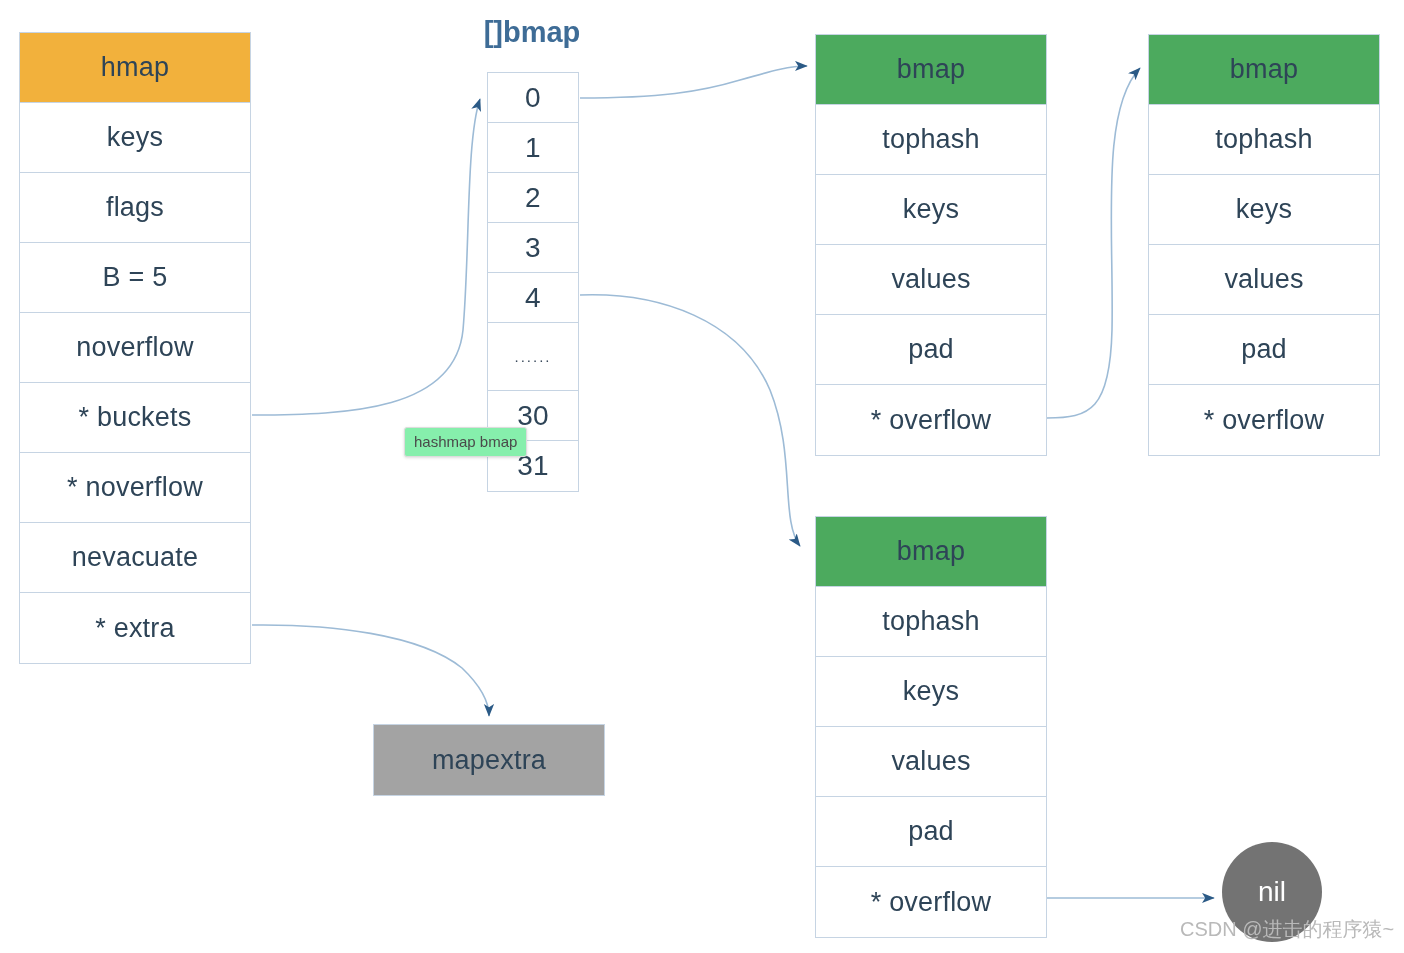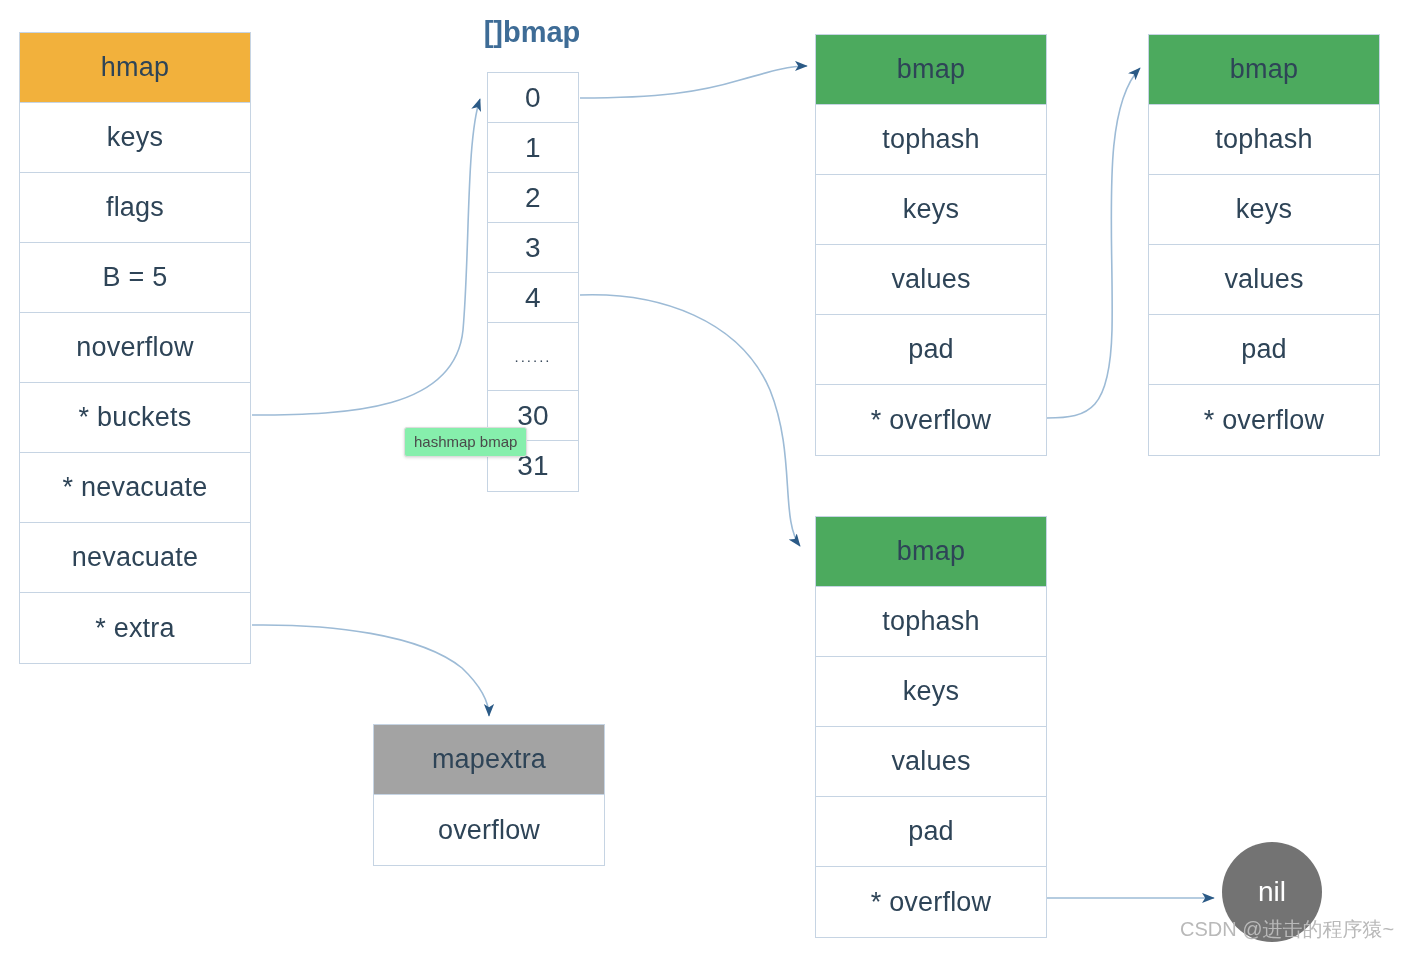--- a/index.html
+++ b/index.html
@@ -167,21 +167,21 @@
     <path d="M1047,898 L1214,898" fill="none" stroke="#9DBBD6" stroke-width="1.6" marker-end="url(#ah)"></path>
   </svg>
 
   <div class="box" id="hmap-box">
     <div class="cell head head-orange">hmap</div>
     <div class="cell">keys</div>
     <div class="cell">flags</div>
     <div class="cell">B = 5</div>
     <div class="cell">noverflow</div>
     <div class="cell">* buckets</div>
-    <div class="cell">* nevacuate</div>
+    <div class="cell">* noverflow</div>
     <div class="cell">nevacuate</div>
     <div class="cell">* extra</div>
   </div>
 
   <div id="bmap-array-title">[]bmap</div>
 
   <div class="box" id="bmap-array">
     <div class="cell">0</div>
     <div class="cell">1</div>
     <div class="cell">2</div>
@@ -214,21 +214,20 @@
     <div class="cell head head-green">bmap</div>
     <div class="cell">tophash</div>
     <div class="cell">keys</div>
     <div class="cell">values</div>
     <div class="cell">pad</div>
     <div class="cell">* overflow</div>
   </div>
 
   <div class="box" id="mapextra-box">
     <div class="cell head head-pink">mapextra</div>
-    <div class="cell">overflow</div>
   </div>
 
   <div id="nil-node">nil</div>
 
   <div id="hashmap-tooltip">hashmap bmap</div>
 
   <div id="watermark">CSDN @进击的程序猿~</div>
 
 </div>
 

